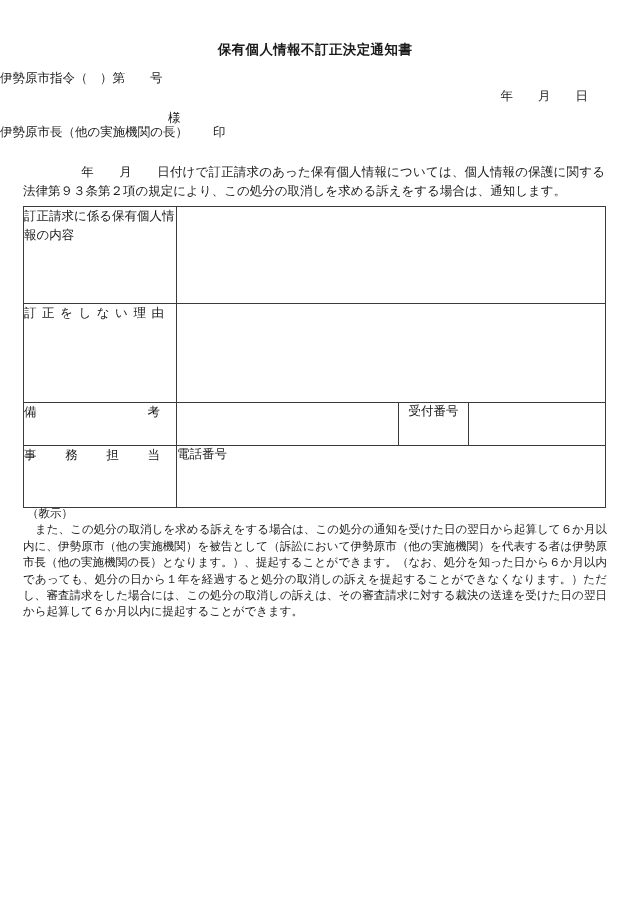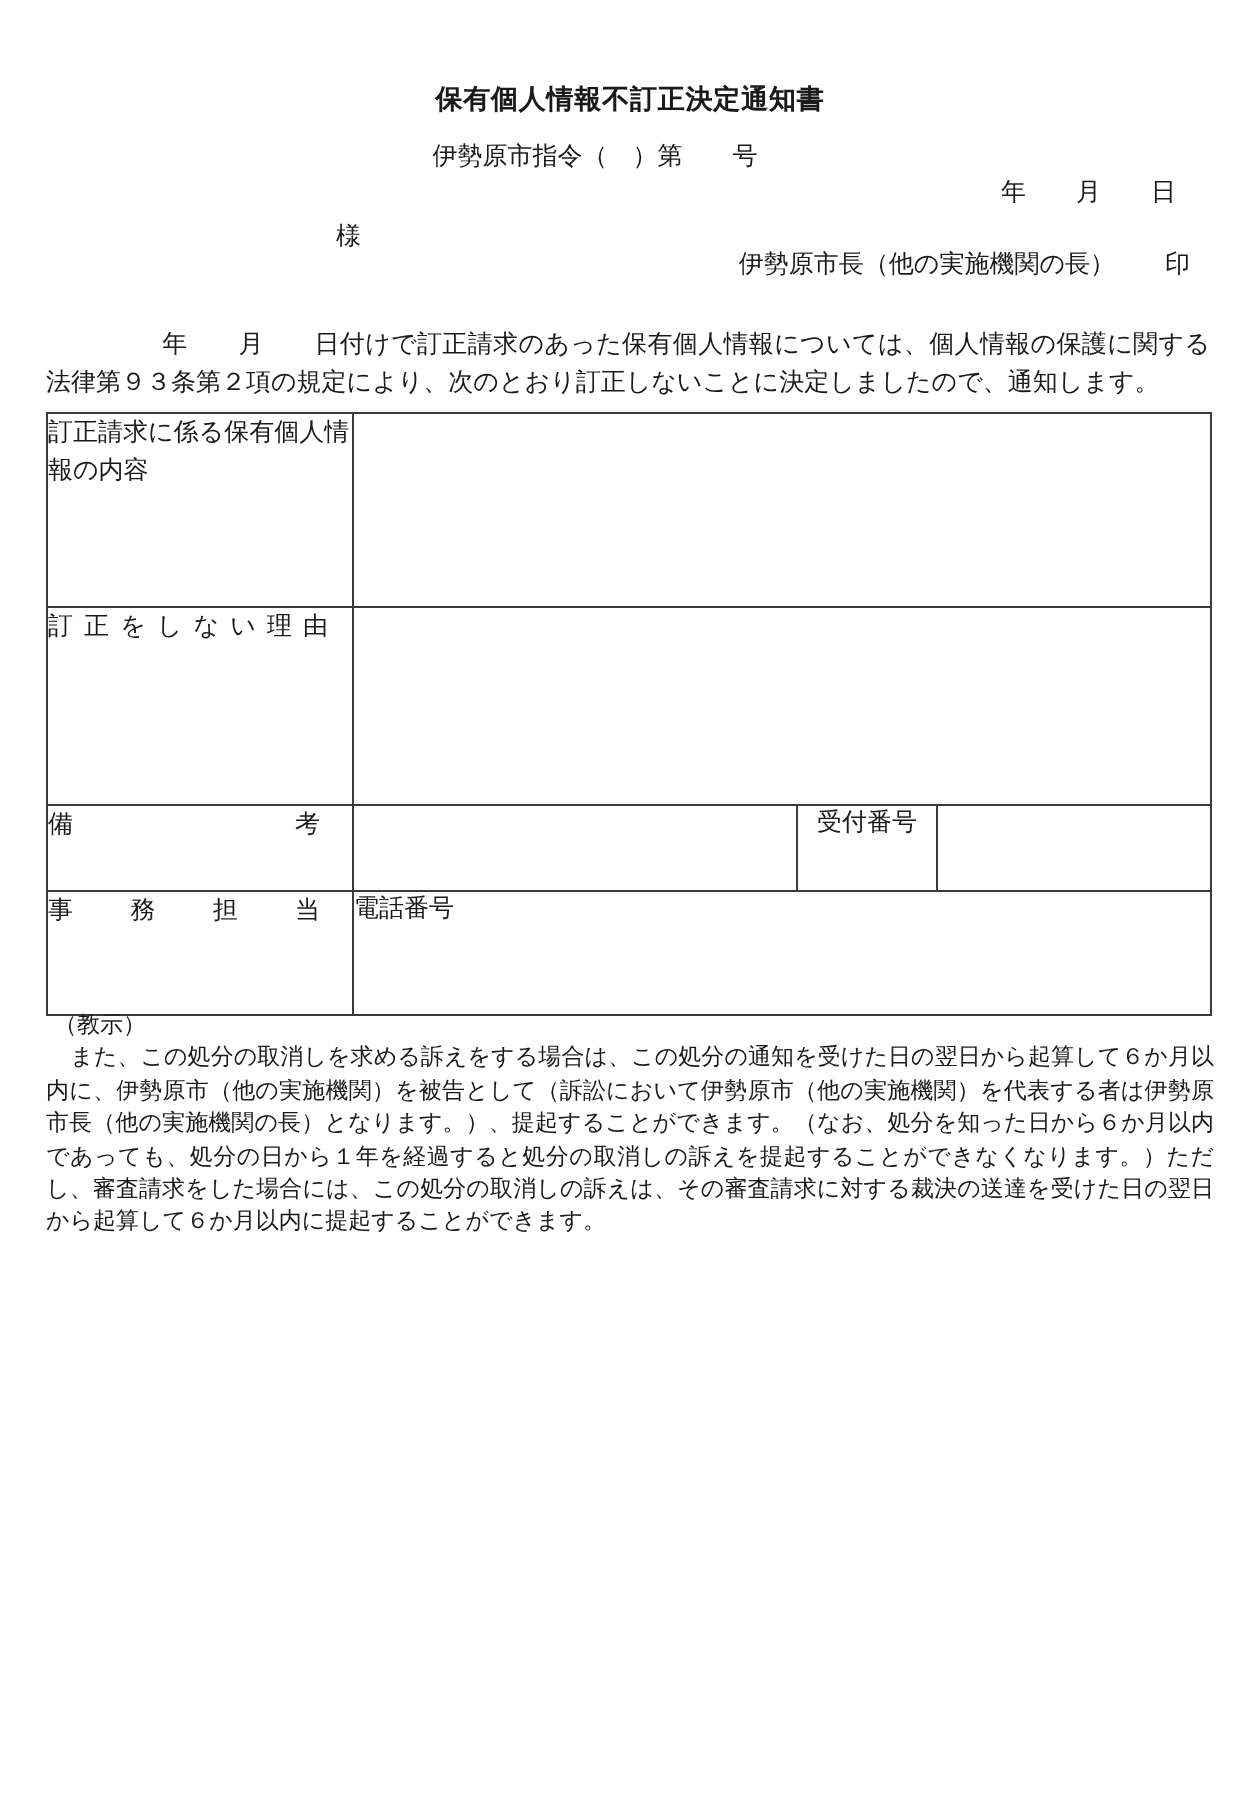--- a/index.html
+++ b/index.html
@@ -44,21 +44,21 @@
     font-size: 13.5px;
     font-weight: bold;
     letter-spacing: 0.4px;
   }
 
   .doc-number {
     position: absolute;
     left: 0;
     top: 70px;
     width: 595px;
-    text-align: center;
+    text-align: left;
     font-size: 12.5px;
     white-space: nowrap;
   }
 
   .doc-date {
     position: absolute;
     left: 0;
     top: 88px;
     width: 588px;
     text-align: right;
@@ -71,21 +71,21 @@
     left: 168px;
     top: 110px;
     font-size: 12.5px;
   }
 
   .issuer {
     position: absolute;
     left: 0;
     top: 124px;
     width: 595px;
-    text-align: right;
+    text-align: left;
     font-size: 12.5px;
     white-space: nowrap;
   }
 
   
   .body-para {
     position: absolute;
     left: 23px;
     top: 163px;
     width: 582px;
@@ -185,21 +185,21 @@
 
   <div class="doc-number">伊勢原市指令（　）第　　号</div>
 
   <div class="doc-date">年　　月　　日</div>
 
   <div class="addressee">様</div>
 
   <div class="issuer">伊勢原市長（他の実施機関の長）　　印</div>
 
   <div class="body-para">
-    <span class="lead-indent"></span><span>年　　月　　日</span><span>付けで訂正請求のあった保有個人情報については、個人情報の保護に関する法律第９３条第２項の規定により、次のとおり訂正しないことに決定しましたので、通知します。</span>
+    <span class="lead-indent"></span><span>年　　月　　日</span><span>付けで訂正請求のあった保有個人情報については、個人情報の保護に関する法律第９３条第２項の規定により、この処分の取消しを求める訴えをする場合は、通知します。</span>
   </div>
 
   <table class="form-table">
     <colgroup>
       <col style="width:153px">
       <col style="width:222px">
       <col style="width:70px">
       <col style="width:137px">
     </colgroup>
     <tbody>

